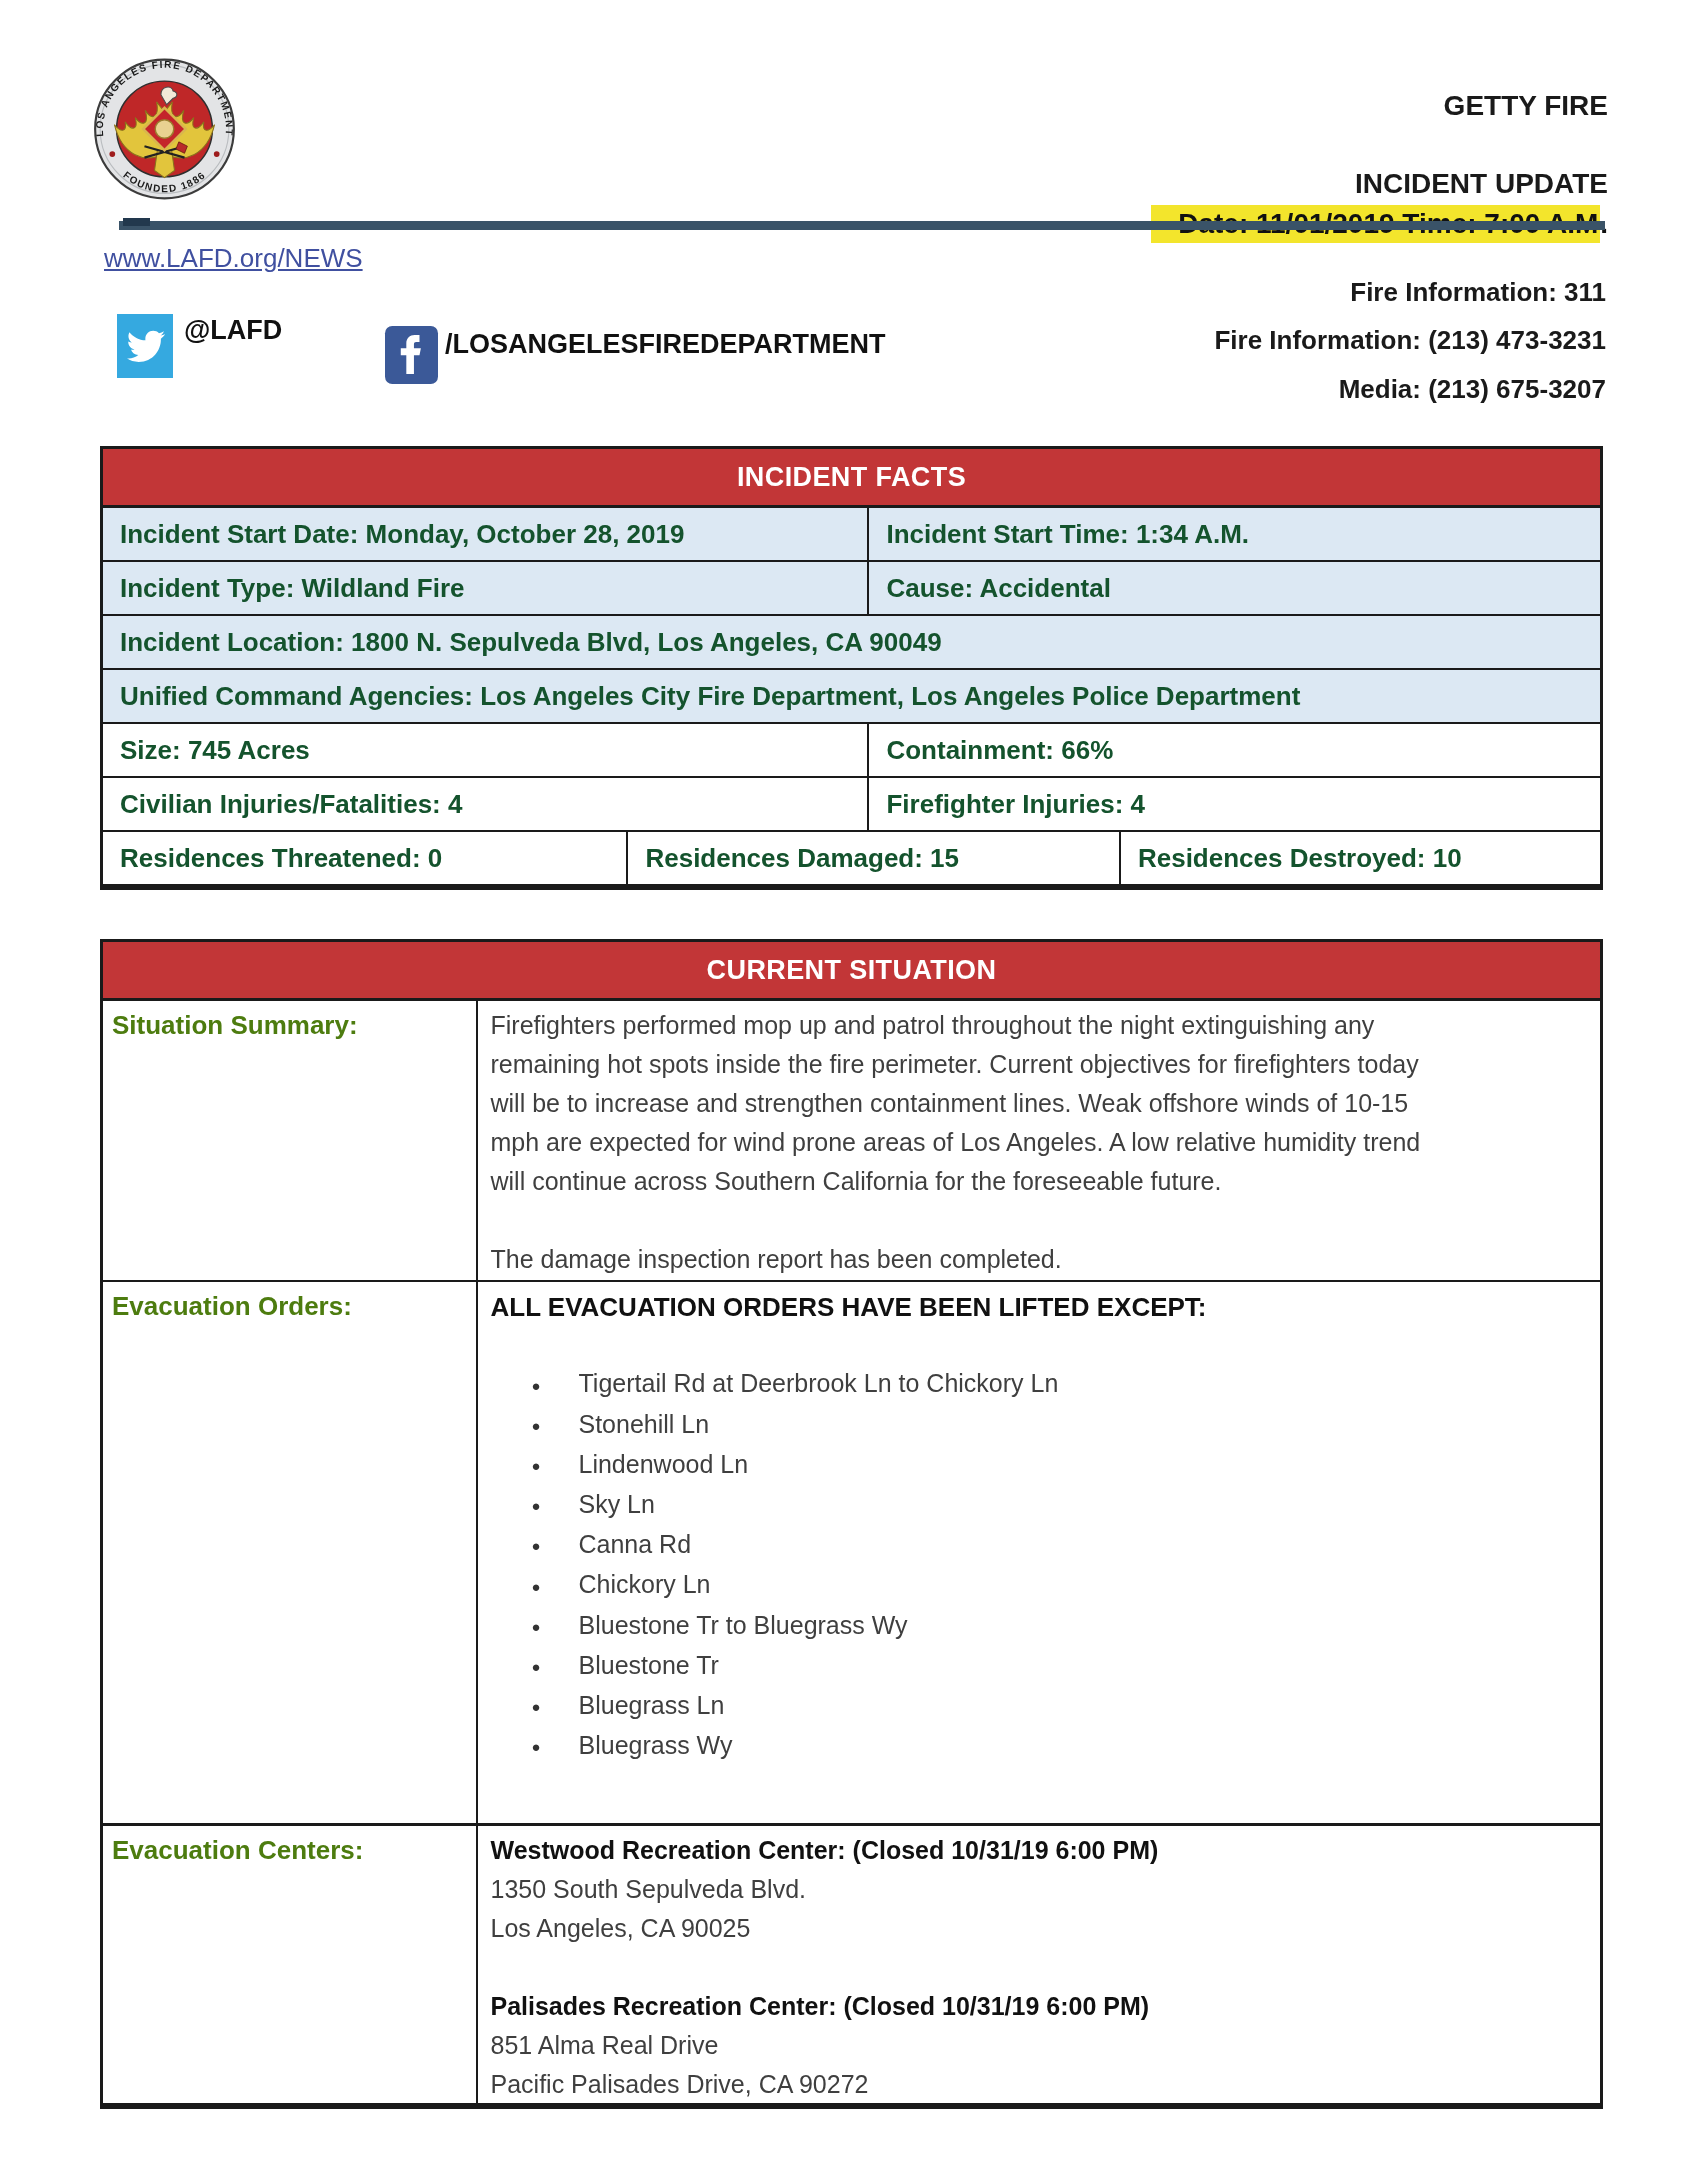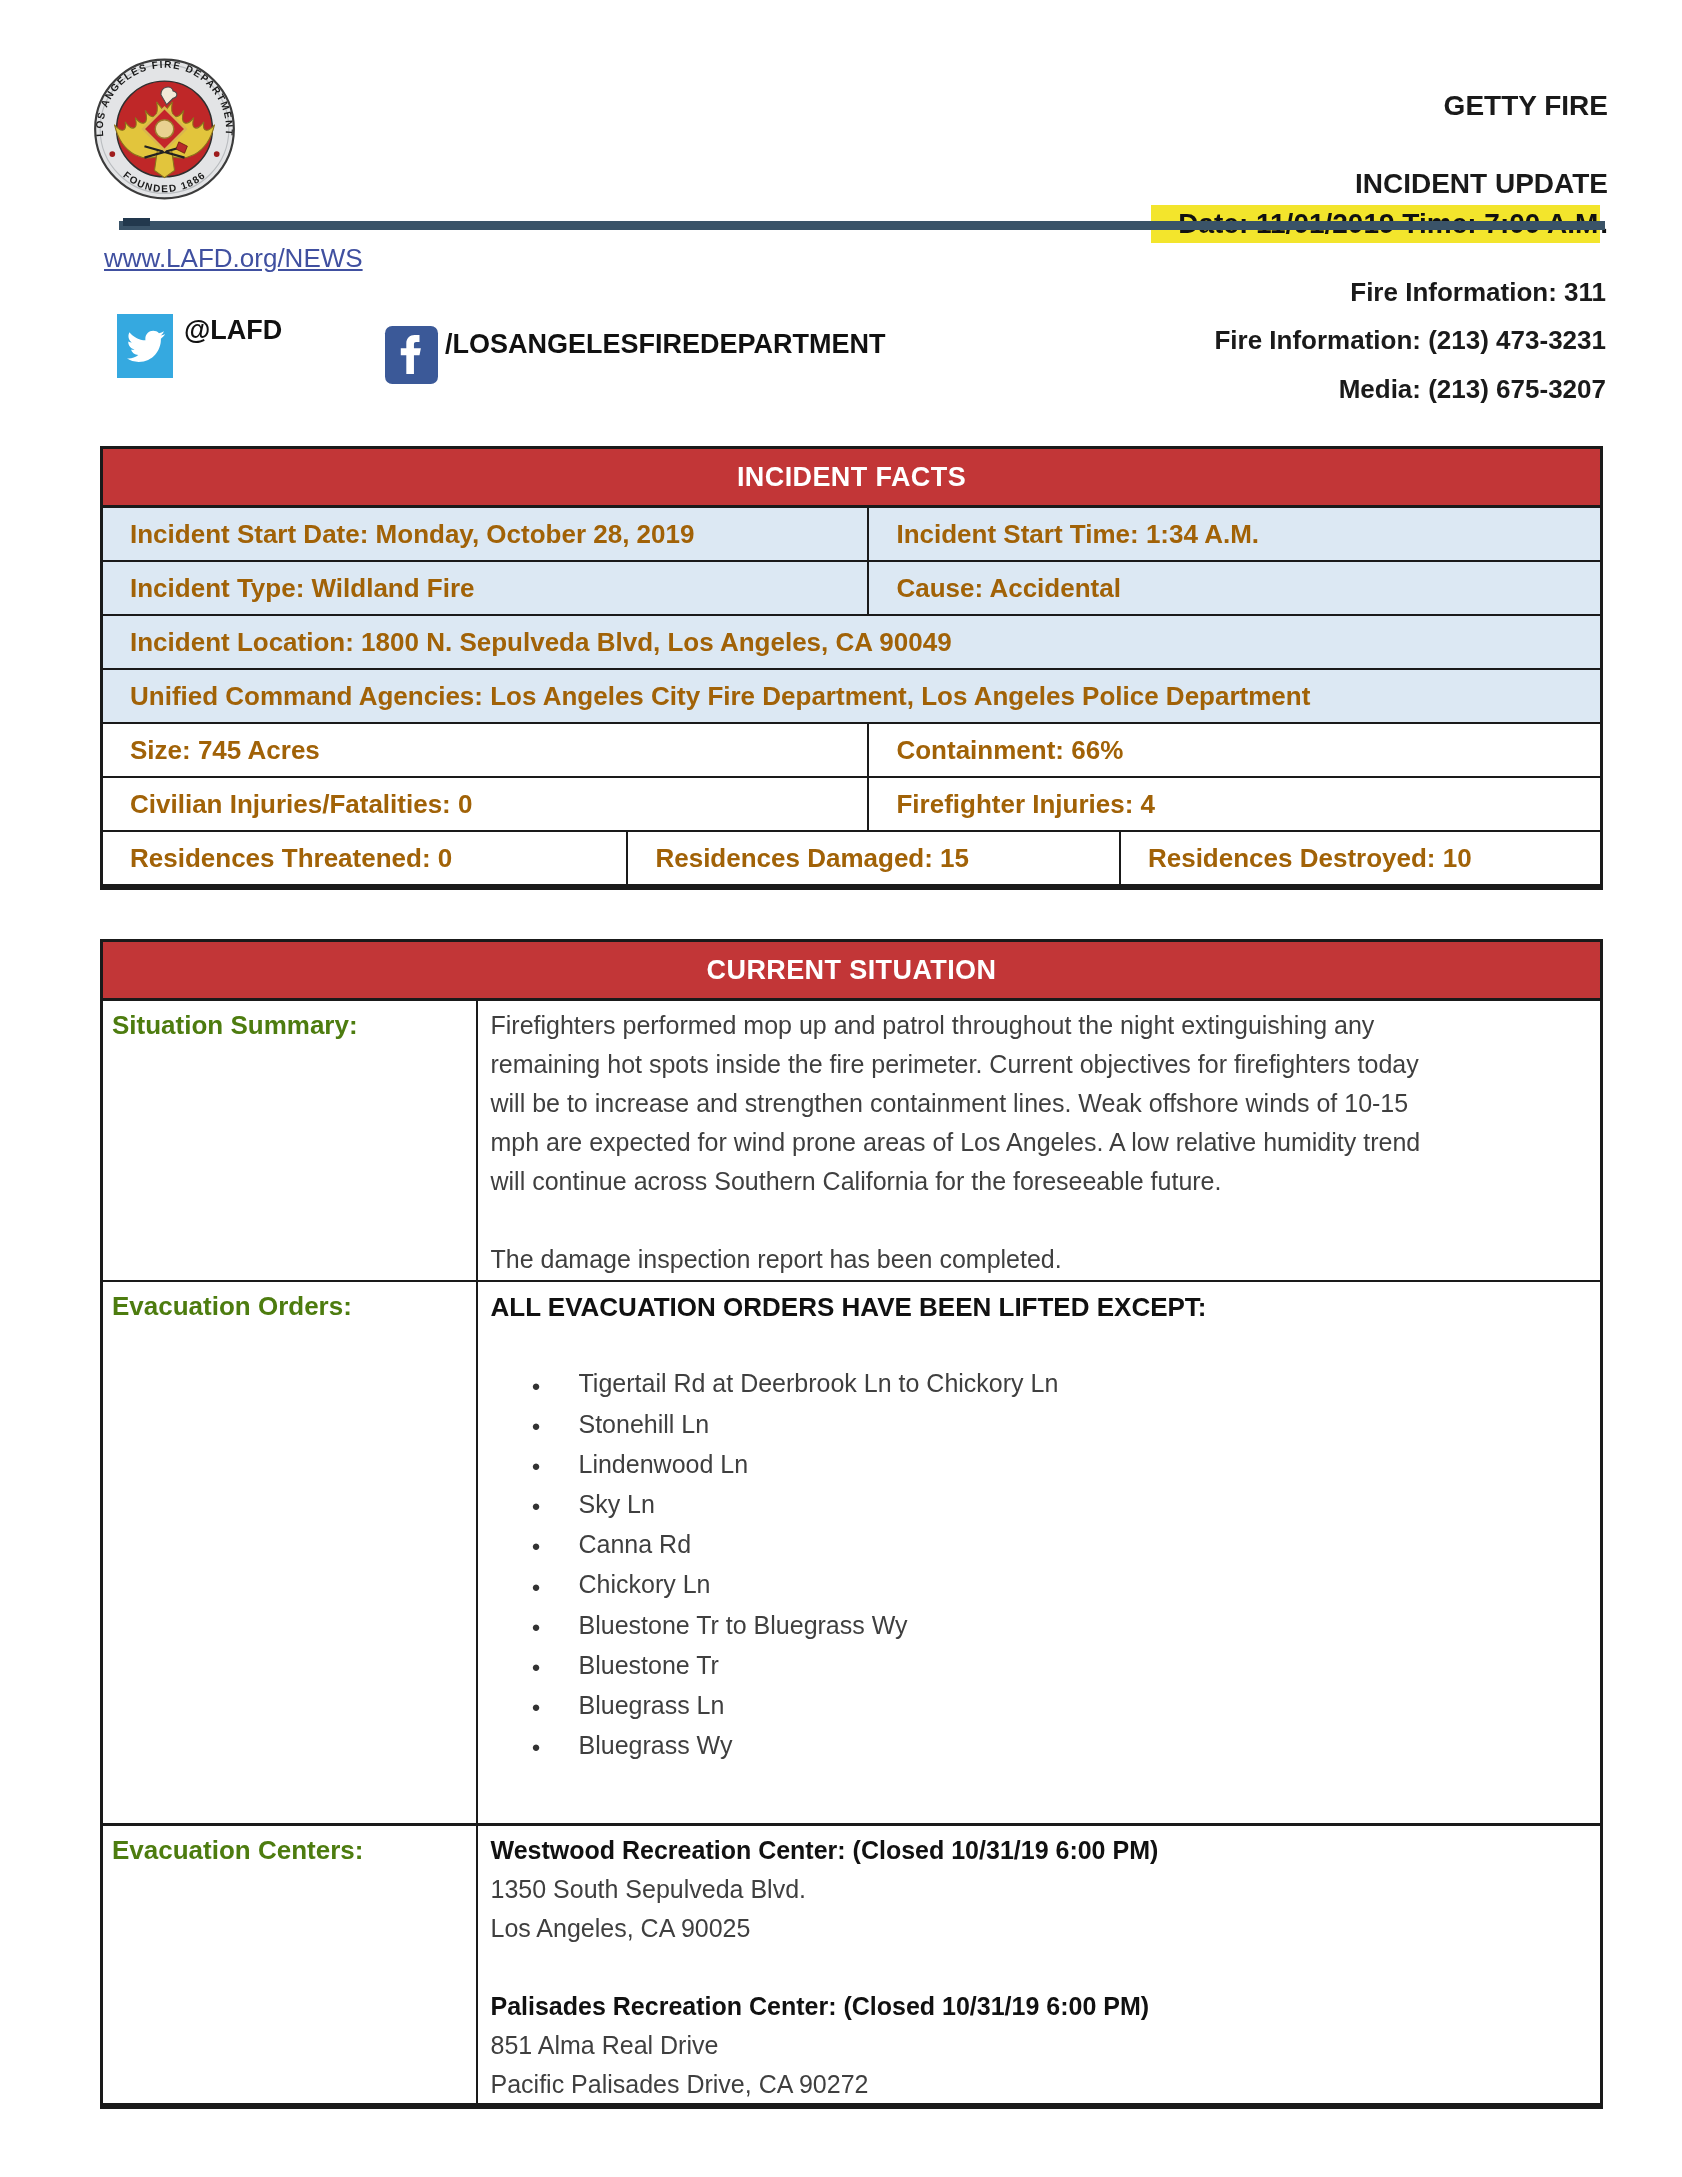--- a/index.html
+++ b/index.html
@@ -41,22 +41,22 @@
   .dhead{
     height:56px;background:#C23637;border-bottom:3.6px solid #1a1a1a;
     display:flex;align-items:center;justify-content:center;
     color:#ffffff;font-size:27px;font-weight:bold;letter-spacing:0.4px;
   }
   .frow{display:flex;border-bottom:2.7px solid #1a1a1a;}
   .frow:last-child{border-bottom:none;}
   .blue{background:#DCE8F3;}
   .fcell{
     height:52px;display:flex;align-items:center;
-    padding:0 27px;box-sizing:border-box;
-    font-size:26px;font-weight:bold;color:#a16207;
+    padding:0 17px;box-sizing:border-box;
+    font-size:26px;font-weight:bold;color:#14532d;
     border-right:2.7px solid #1a1a1a;white-space:nowrap;overflow:hidden;
   }
   .fcell:last-child{border-right:none;}
   .w-half1{width:51.2%;} .w-half2{flex:1;}
   .w-full{width:100%;}
   .w-t1{width:35.1%;} .w-t2{width:32.9%;} .w-t3{flex:1;}
 
   .srow{display:flex;border-bottom:2.7px solid #1a1a1a;}
   .srow:last-child{border-bottom:none;border-top:1.8px solid #1a1a1a;}
   .slabel{
@@ -153,21 +153,21 @@
       <div class="fcell w-full">Incident Location: 1800 N. Sepulveda Blvd, Los Angeles, CA 90049</div>
     </div>
     <div class="frow blue">
       <div class="fcell w-full">Unified Command Agencies: Los Angeles City Fire Department, Los Angeles Police Department</div>
     </div>
     <div class="frow">
       <div class="fcell w-half1">Size: 745 Acres</div>
       <div class="fcell w-half2">Containment: 66%</div>
     </div>
     <div class="frow">
-      <div class="fcell w-half1">Civilian Injuries/Fatalities: 0</div>
+      <div class="fcell w-half1">Civilian Injuries/Fatalities: 4</div>
       <div class="fcell w-half2">Firefighter Injuries: 4</div>
     </div>
     <div class="frow">
       <div class="fcell w-t1">Residences Threatened: 0</div>
       <div class="fcell w-t2">Residences Damaged: 15</div>
       <div class="fcell w-t3">Residences Destroyed: 10</div>
     </div>
   </div>
 
   <div class="dtable situation">

